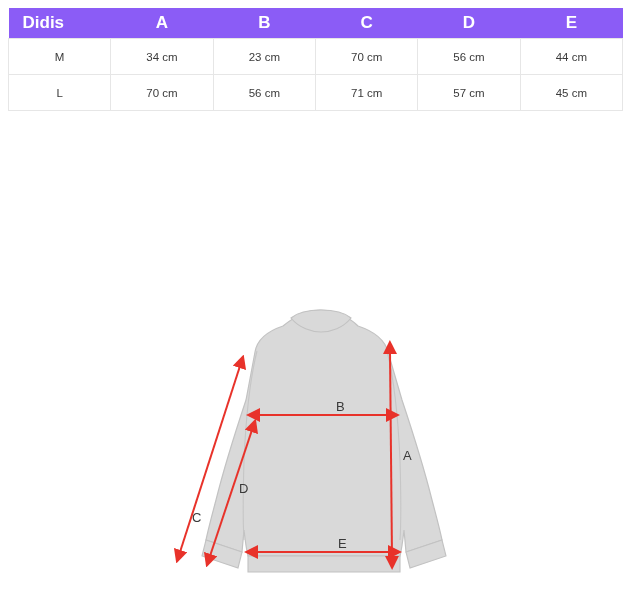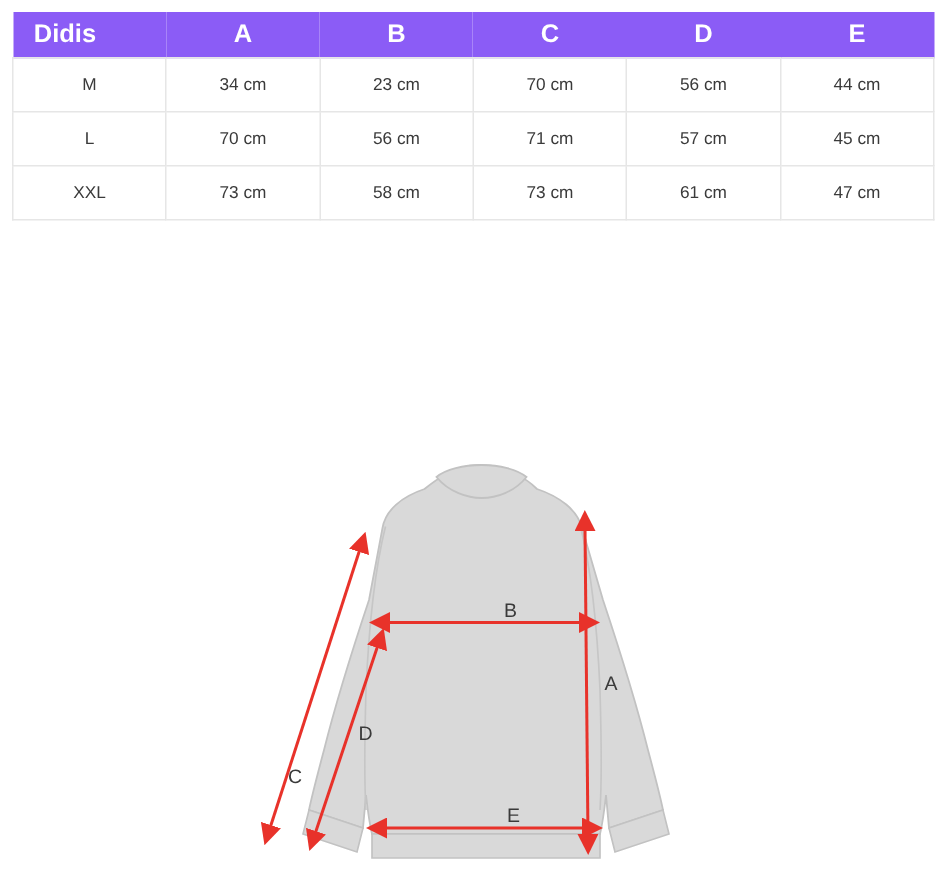--- a/index.html
+++ b/index.html
@@ -106,28 +106,20 @@
           <td>44 cm</td>
         </tr>
         <tr>
           <td class="size-label">L</td>
           <td>70 cm</td>
           <td>56 cm</td>
           <td>71 cm</td>
           <td>57 cm</td>
           <td>45 cm</td>
         </tr>
-        <tr>
-          <td class="size-label">XXL</td>
-          <td>73 cm</td>
-          <td>58 cm</td>
-          <td>73 cm</td>
-          <td>61 cm</td>
-          <td>47 cm</td>
-        </tr>
       </tbody>
     </table>
   </div>
 
   <div class="diagram-area">
     <svg width="631" height="397" viewBox="0 0 631 397" xmlns="http://www.w3.org/2000/svg">
       <defs>
         <marker id="arrowStart" markerWidth="7" markerHeight="7" refX="6" refY="3.5" orient="auto" markerUnits="strokeWidth">
           <path d="M7,0 L0,3.5 L7,7 z" fill="#e8322a"></path>
         </marker>

